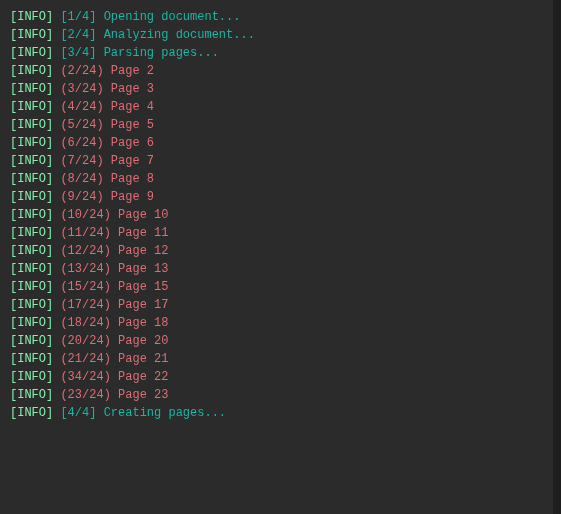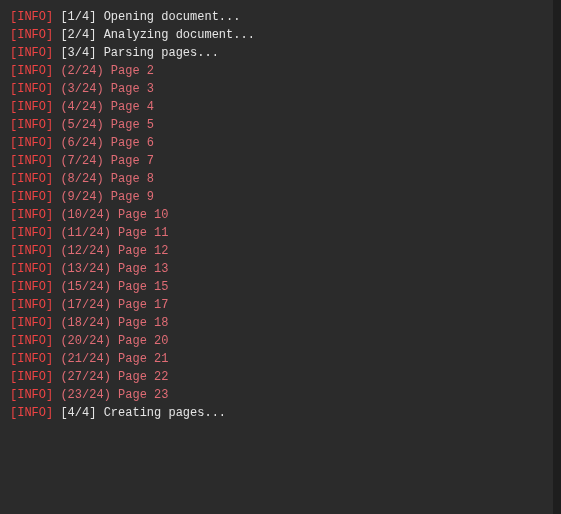--- a/index.html
+++ b/index.html
@@ -16,22 +16,22 @@
     line-height: 18px;
     padding: 8px 10px 0 10px;
     box-sizing: border-box;
     overflow: hidden;
     color: #c0c0c0;
     border-right: 8px solid #1e1e1e;
   }
   .log-line {
     white-space: pre;
   }
-  .tag    { color: #ef4444; }  
-  .step   { color: #e5e5e5; }  
+  .tag    { color: #86efac; }  
+  .step   { color: #14b8a6; }  
   .page   { color: #e06c75; }  
 </style>
 </head>
 <body>
 
 <div class="terminal">
 
   <div class="log-line"><span class="tag">[INFO]</span> <span class="step">[1/4]</span> <span class="step">Opening document...</span></div>
 
   <div class="log-line"><span class="tag">[INFO]</span> <span class="step">[2/4]</span> <span class="step">Analyzing document...</span></div>
@@ -48,18 +48,18 @@
   <div class="log-line"><span class="tag">[INFO]</span> <span class="page">(9/24)</span> <span class="page">Page 9</span></div>
   <div class="log-line"><span class="tag">[INFO]</span> <span class="page">(10/24)</span> <span class="page">Page 10</span></div>
   <div class="log-line"><span class="tag">[INFO]</span> <span class="page">(11/24)</span> <span class="page">Page 11</span></div>
   <div class="log-line"><span class="tag">[INFO]</span> <span class="page">(12/24)</span> <span class="page">Page 12</span></div>
   <div class="log-line"><span class="tag">[INFO]</span> <span class="page">(13/24)</span> <span class="page">Page 13</span></div>
   <div class="log-line"><span class="tag">[INFO]</span> <span class="page">(15/24)</span> <span class="page">Page 15</span></div>
   <div class="log-line"><span class="tag">[INFO]</span> <span class="page">(17/24)</span> <span class="page">Page 17</span></div>
   <div class="log-line"><span class="tag">[INFO]</span> <span class="page">(18/24)</span> <span class="page">Page 18</span></div>
   <div class="log-line"><span class="tag">[INFO]</span> <span class="page">(20/24)</span> <span class="page">Page 20</span></div>
   <div class="log-line"><span class="tag">[INFO]</span> <span class="page">(21/24)</span> <span class="page">Page 21</span></div>
-  <div class="log-line"><span class="tag">[INFO]</span> <span class="page">(27/24)</span> <span class="page">Page 22</span></div>
+  <div class="log-line"><span class="tag">[INFO]</span> <span class="page">(34/24)</span> <span class="page">Page 22</span></div>
   <div class="log-line"><span class="tag">[INFO]</span> <span class="page">(23/24)</span> <span class="page">Page 23</span></div>
 
   <div class="log-line"><span class="tag">[INFO]</span> <span class="step">[4/4]</span> <span class="step">Creating pages...</span></div>
 
 </div>
 
 </body></html>

